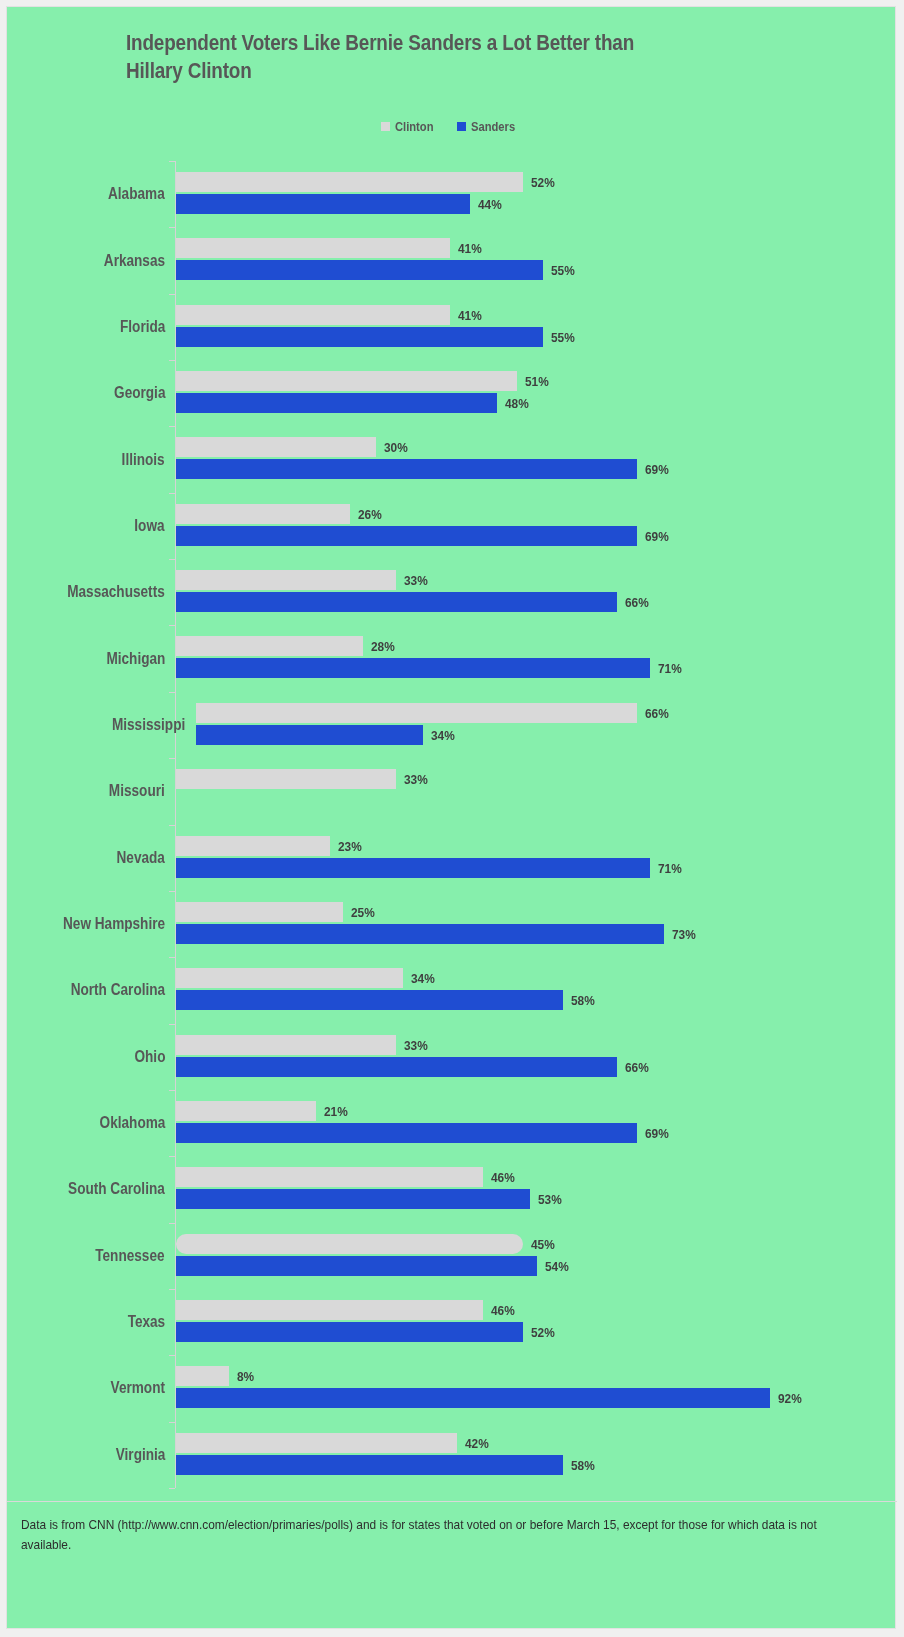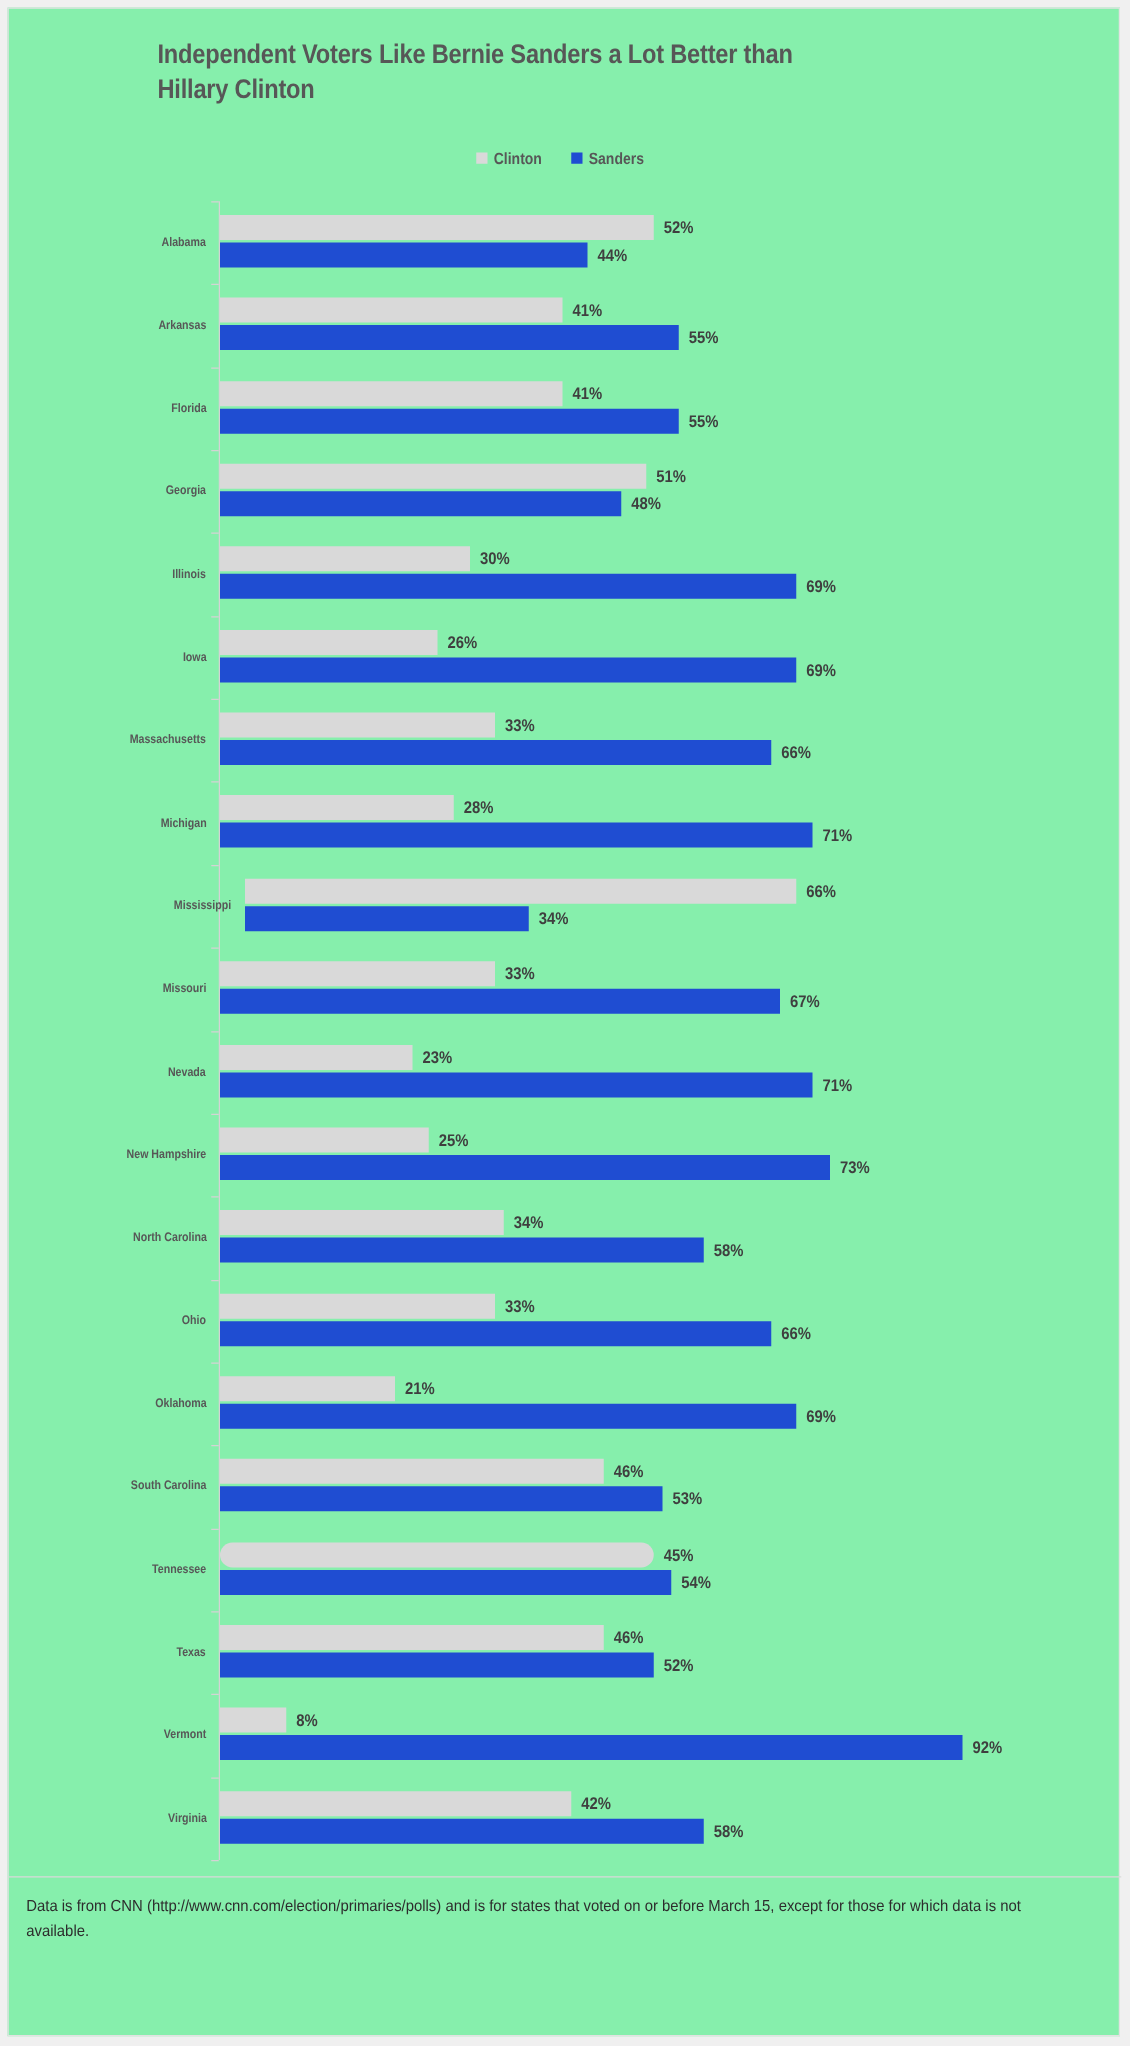--- a/index.html
+++ b/index.html
@@ -51,21 +51,21 @@
     position:absolute; left:162px; width:6px; height:1px;
     background:#d4d4d4;
   }
 
   .group {
     position:absolute; left:0; width:890px; height:66.35px;
   }
   .cat-label {
     position:absolute; right:732px; top:50%;
     transform:translateY(-50%);
-    font-size:10px; font-weight:bold; color:#575757;
+    font-size:16px; font-weight:bold; color:#575757;
     white-space:nowrap; text-align:right;
   }
   .cat-label span {
     display:inline-block;
     transform:scaleX(0.85); transform-origin:right center;
   }
   .bar {
     position:absolute; left:169px; height:20px;
   }
   .bar.clinton { top:11px; background:#d9d9d9; }
@@ -193,23 +193,20 @@
             <div class="bar-value"><span>66%</span></div>
           </div>
           <div class="bar sanders" style="width: 227.12px; background: rgb(31, 77, 210);">
             <div class="bar-value"><span>34%</span></div>
           </div>
         </div>
         <div class="group" style="top: 597.15px; height: 66.35px;">
           <div class="cat-label"><span>Missouri</span></div>
           <div class="bar clinton" style="width: 220.44px; background: rgb(217, 217, 217);">
             <div class="bar-value"><span>33%</span></div>
-          </div>
-          <div class="bar sanders" style="width: 447.56px; background: rgb(31, 77, 210);">
-            <div class="bar-value"><span>67%</span></div>
           </div>
         </div>
         <div class="group" style="top: 663.5px; height: 66.35px;">
           <div class="cat-label"><span>Nevada</span></div>
           <div class="bar clinton" style="width: 153.64px; background: rgb(217, 217, 217);">
             <div class="bar-value"><span>23%</span></div>
           </div>
           <div class="bar sanders" style="width: 474.28px; background: rgb(31, 77, 210);">
             <div class="bar-value"><span>71%</span></div>
           </div>

